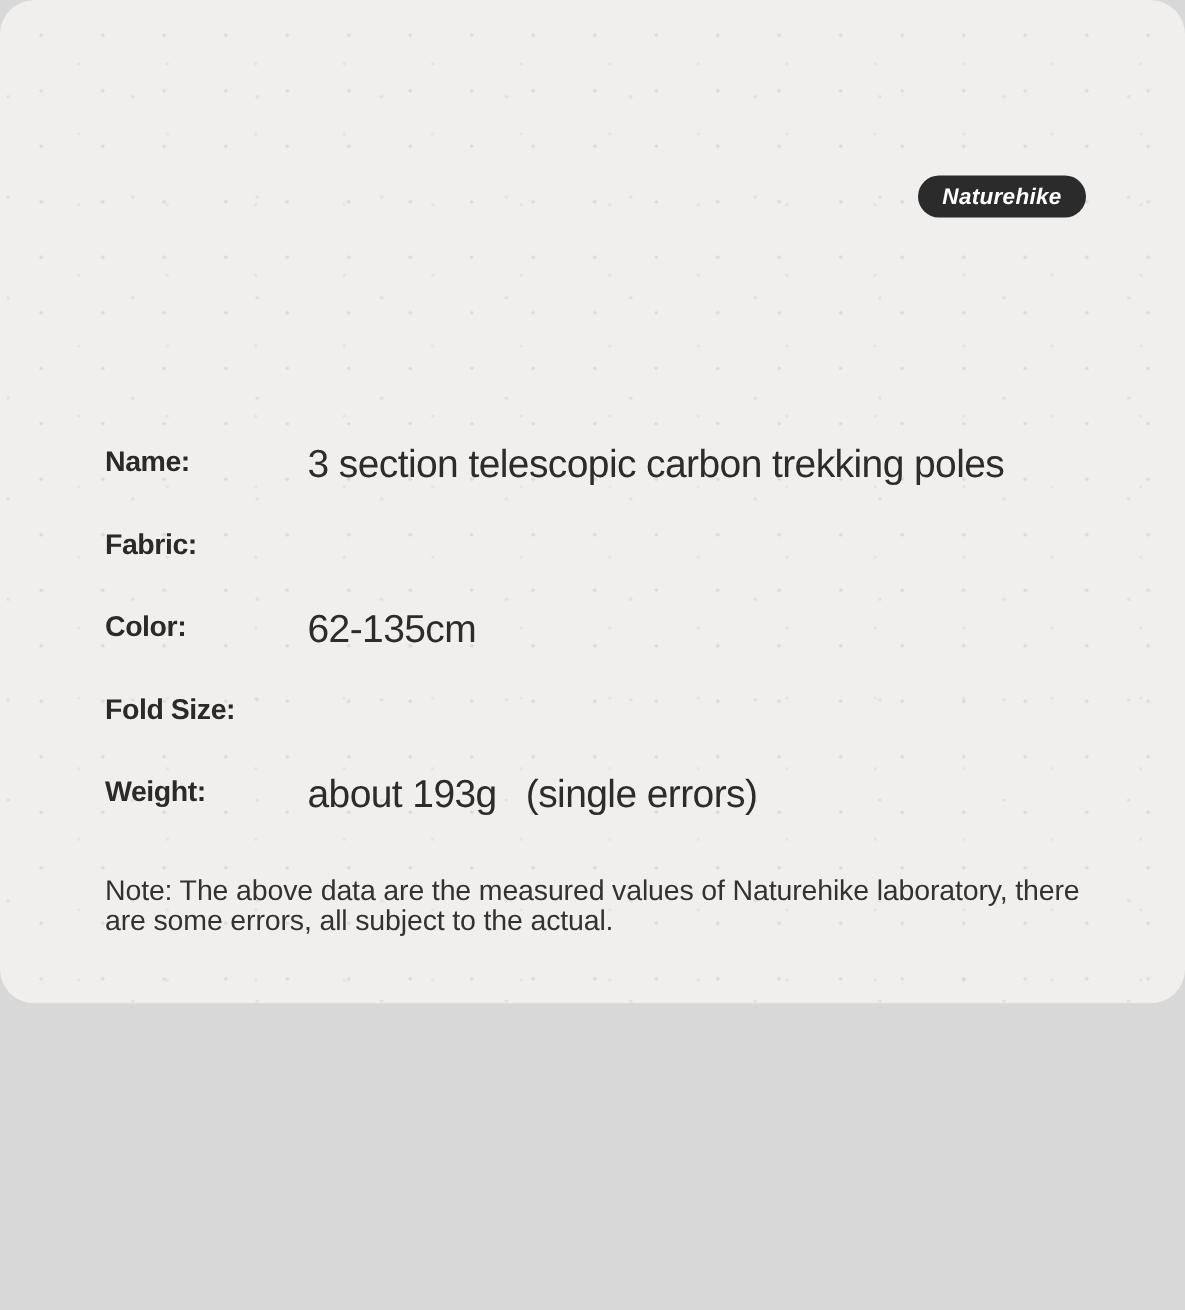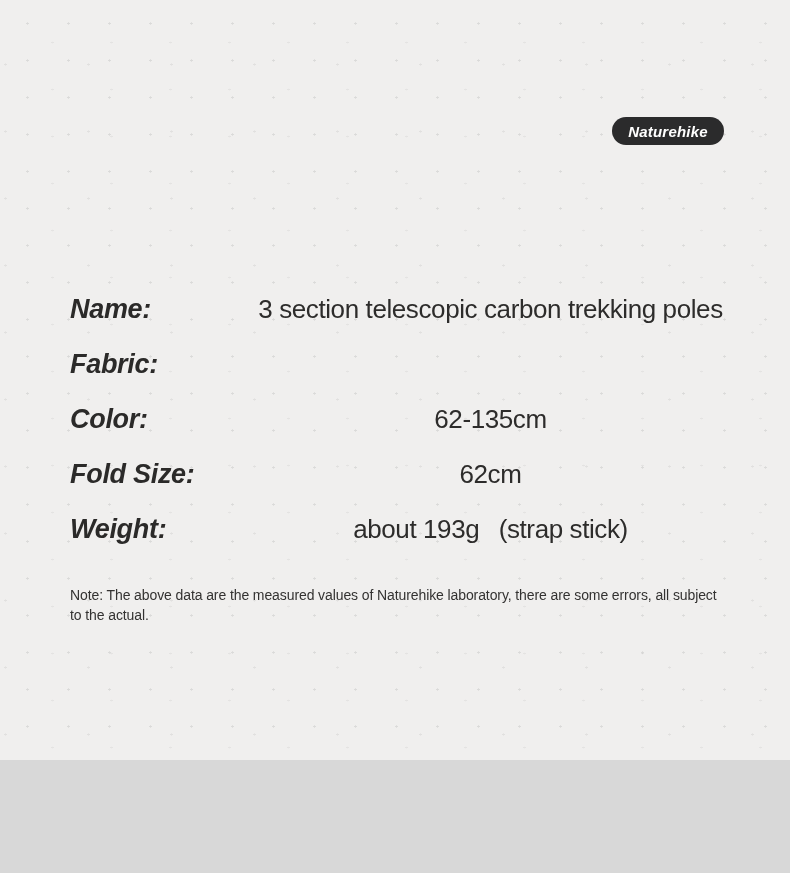--- a/index.html
+++ b/index.html
@@ -1,31 +1,32 @@
 <!DOCTYPE html>
 <html><head>
 <meta charset="utf-8">
 <style>
   * { margin: 0; padding: 0; box-sizing: border-box; }
   html, body { background: #d8d8d8; }
   .page {
     position: relative;
     width: 790px;
-    height: 760px;
+    height: 669px;
     margin: 0 auto;
     overflow: hidden;
     background-color: #f0efee;
     background-image:
       radial-gradient(rgba(110,110,110,0.16) 1px, transparent 1.4px),
       radial-gradient(rgba(140,140,140,0.12) 1px, transparent 1.4px),
       radial-gradient(rgba(90,90,90,0.10) 1px, transparent 1.6px);
     background-size: 41px 37px, 59px 47px, 83px 67px;
     background-position: 7px 5px, 23px 19px, 47px 31px;
     font-family: "Liberation Sans", "DejaVu Sans", sans-serif;
     color: #2d2c2b;
+    border-radius: 23px;
   }
 
   .brand-badge {
     position: absolute;
     left: 612px;
     top: 117px;
     width: 112px;
     height: 28px;
     background: #2b2b2c;
     border-radius: 15px;
@@ -57,41 +58,39 @@
     top: 291px;
     width: 706px;
   }
   .param-row {
     display: flex;
     align-items: flex-start;
     margin-bottom: 19px;
   }
   .param-label {
     flex: 0 0 135px;
-    font-size: 27px;
+    font-size: 19px;
     line-height: 36px;
     font-weight: 600;
     letter-spacing: -0.3px;
     color: #2b2a29;
-    font-style: italic;
   }
   .param-value {
     flex: 1 1 auto;
     font-size: 26px;
     line-height: 36px;
     font-weight: 400;
     letter-spacing: -0.4px;
     color: #2d2c2b;
-    text-align: center;
   }
 
   .note {
     width: 655px;
     margin-top: 9px;
-    font-size: 14px;
+    font-size: 19px;
     line-height: 20px;
     font-weight: 500;
     letter-spacing: -0.1px;
     color: #333231;
   }
 
   .pole-figure {
     position: absolute;
     top: 813px;
     width: 130px;
@@ -137,25 +136,24 @@
     </div>
     <div class="param-row">
       <div class="param-label">Fabric:</div>
     </div>
     <div class="param-row">
       <div class="param-label">Color:</div>
       <div class="param-value">62-135cm</div>
     </div>
     <div class="param-row">
       <div class="param-label">Fold Size:</div>
-      <div class="param-value">62cm</div>
     </div>
     <div class="param-row">
       <div class="param-label">Weight:</div>
-      <div class="param-value">about 193g  (strap stick)</div>
+      <div class="param-value">about 193g  (single errors)</div>
     </div>
     <div class="param-row">
     </div>
 
     <p class="note">Note: The above data are the measured values of Naturehike laboratory, there are some errors, all subject to the actual.</p>
   </div>
 
   <svg class="pole-figure pole-1" viewBox="0 0 130 60" xmlns="http://www.w3.org/2000/svg" aria-hidden="true">
     <path d="M58 26 C 44 32, 28 44, 17 60" fill="none" stroke="#1d1d1d" stroke-width="14"></path>
     <path d="M58 26 C 44 32, 28 44, 17 60" fill="none" stroke="rgba(255,255,255,0.10)" stroke-width="4" stroke-dasharray="2 4"></path>

